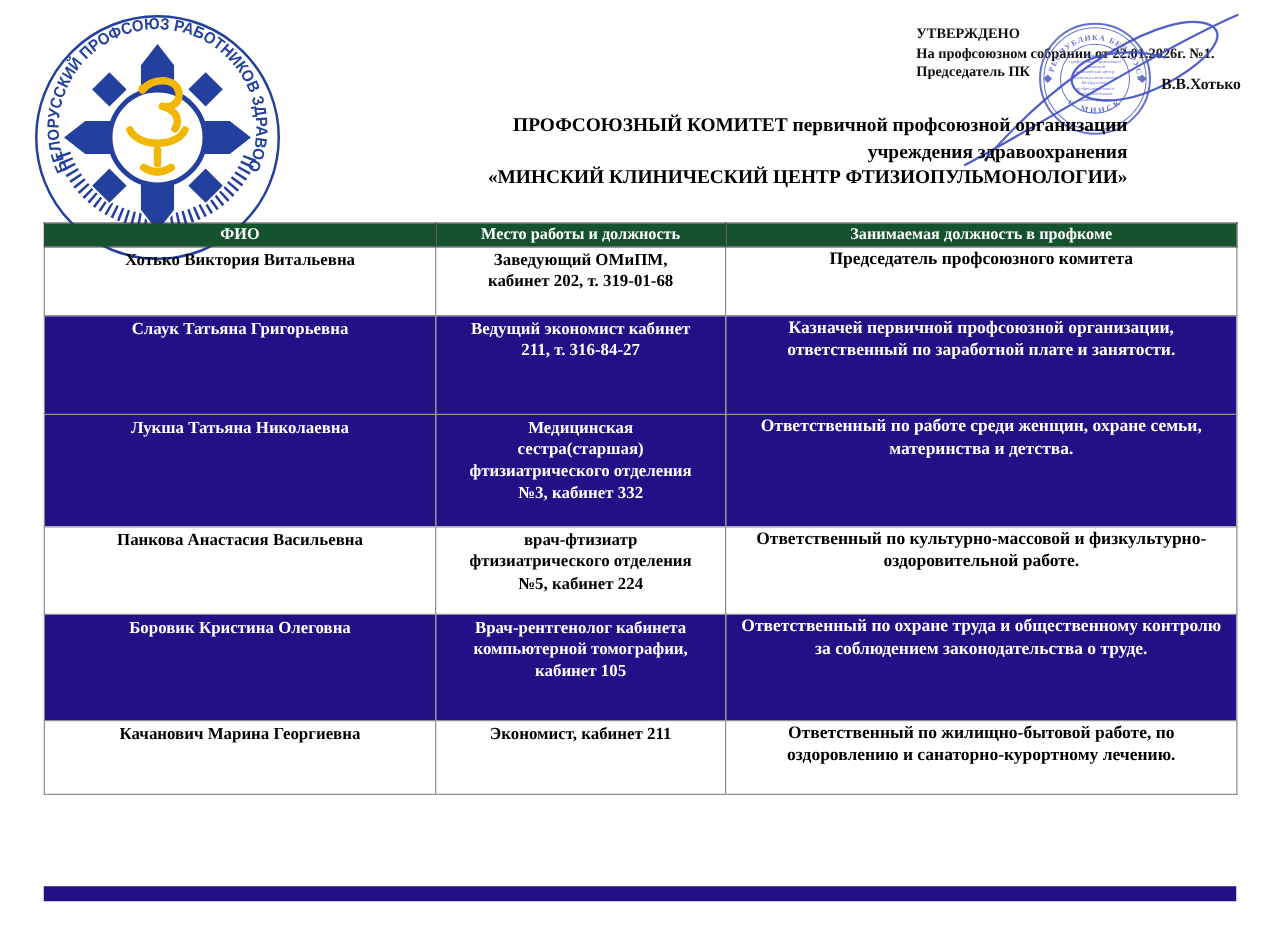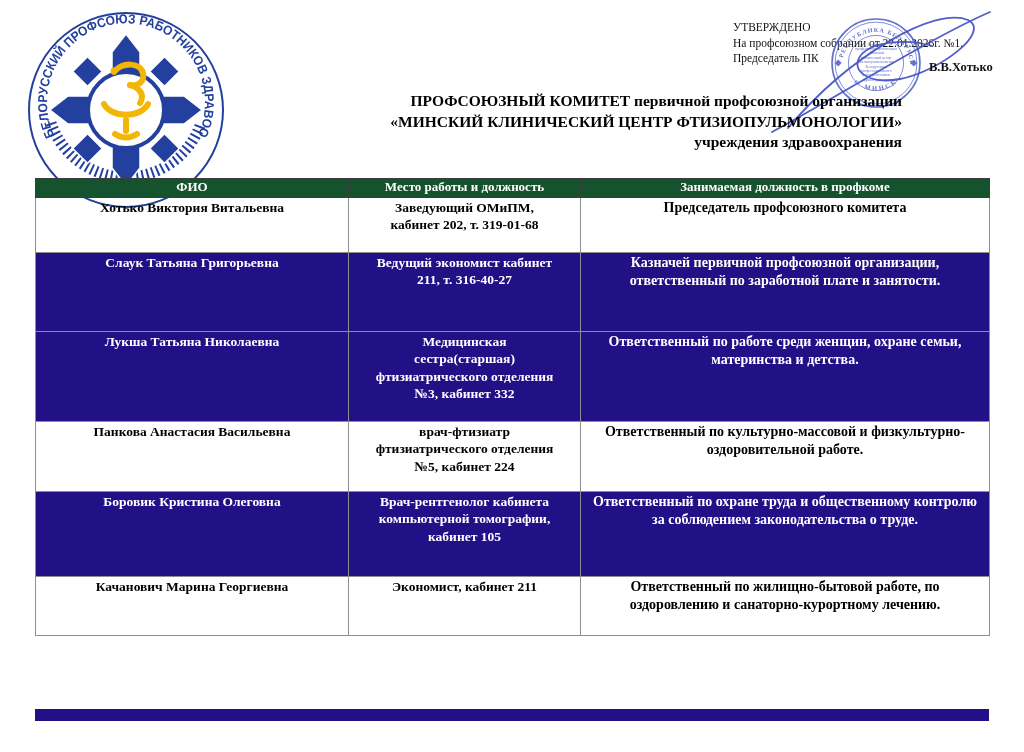--- a/index.html
+++ b/index.html
@@ -1,21 +1,21 @@
 <!DOCTYPE html>
 <html lang="ru"><head>
 <meta charset="utf-8">
 <style>
   html,body{margin:0;padding:0;}
   body{width:1024px;height:752px;background:#ffffff;position:relative;overflow:hidden;
        font-family:"Liberation Serif","DejaVu Serif",serif;}
   .abs{position:absolute;}
 
   
-  .approval{left:733px;top:20px;width:270px;font-weight:normal;font-size:11.5px;line-height:15.5px;color:#111;}
+  .approval{left:733px;top:20px;width:270px;font-weight:bold;font-size:11.5px;line-height:15.5px;color:#111;}
   .sig-name{left:929px;top:60px;font-weight:bold;font-size:12.5px;color:#111;}
 
   
   .title{left:122px;top:91px;width:780px;text-align:right;color:#000;font-weight:bold;}
   .title .t-line{font-size:15.5px;line-height:20.5px;}
 
   
   .committee{left:35px;top:178px;width:954px;border-collapse:collapse;table-layout:fixed;}
   .committee th,.committee td{border:1px solid #8f8f8f;vertical-align:top;text-align:center;
       font-weight:bold;padding:1px 8px 2px;overflow:hidden;}
@@ -105,22 +105,22 @@
   <g fill="none" stroke="#3f4ec2" stroke-width="1.8" stroke-linecap="round" opacity="0.9">
     <path d="M 788,128 C 850,55 935,6 968,20 C 992,32 938,72 900,79 C 868,85 849,70 861,55 C 872,42 906,38 932,46"></path>
     <path d="M 772,132 C 832,100 930,38 990,12"></path>
   </g>
 </svg>
 
 <div class="abs sig-name">В.В.Хотько</div>
 
 <div class="abs title">
   <div class="t-line"><span>ПРОФСОЮЗНЫЙ КОМИТЕТ</span><span> первичной профсоюзной организации</span></div>
+  <div class="t-line">учреждения здравоохранения</div>
   <div class="t-line">«МИНСКИЙ КЛИНИЧЕСКИЙ ЦЕНТР ФТИЗИОПУЛЬМОНОЛОГИИ»</div>
-  <div class="t-line">учреждения здравоохранения</div>
 </div>
 
 <table class="abs committee">
   <colgroup>
       <col style="width:313px">
       <col style="width:232px">
       <col style="width:409px">
     </colgroup>
   <thead>
     <tr style="height:19px">
@@ -132,21 +132,21 @@
   <tbody id="table-body">
       <tr style="height: 55px;">
         <td class="cell-fio">Хотько Виктория Витальевна</td>
         <td class="cell-job">Заведующий ОМиПМ,
 кабинет 202, т. 319-01-68</td>
         <td class="cell-role">Председатель профсоюзного комитета</td>
       </tr>
       <tr class="dark" style="height: 79px; padding-left: 32px;">
         <td class="cell-fio">Слаук Татьяна Григорьевна</td>
         <td class="cell-job">Ведущий экономист кабинет
-211, т. 316-40-27</td>
+211, т. 316-84-27</td>
         <td class="cell-role">Казначей первичной профсоюзной организации, ответственный по заработной плате и занятости.</td>
       </tr>
       <tr class="dark" style="height: 90px;">
         <td class="cell-fio">Лукша Татьяна Николаевна</td>
         <td class="cell-job">Медицинская
 сестра(старшая)
 фтизиатрического отделения
 №3, кабинет 332</td>
         <td class="cell-role">Ответственный по работе среди женщин, охране семьи, материнства и детства.</td>
       </tr>

